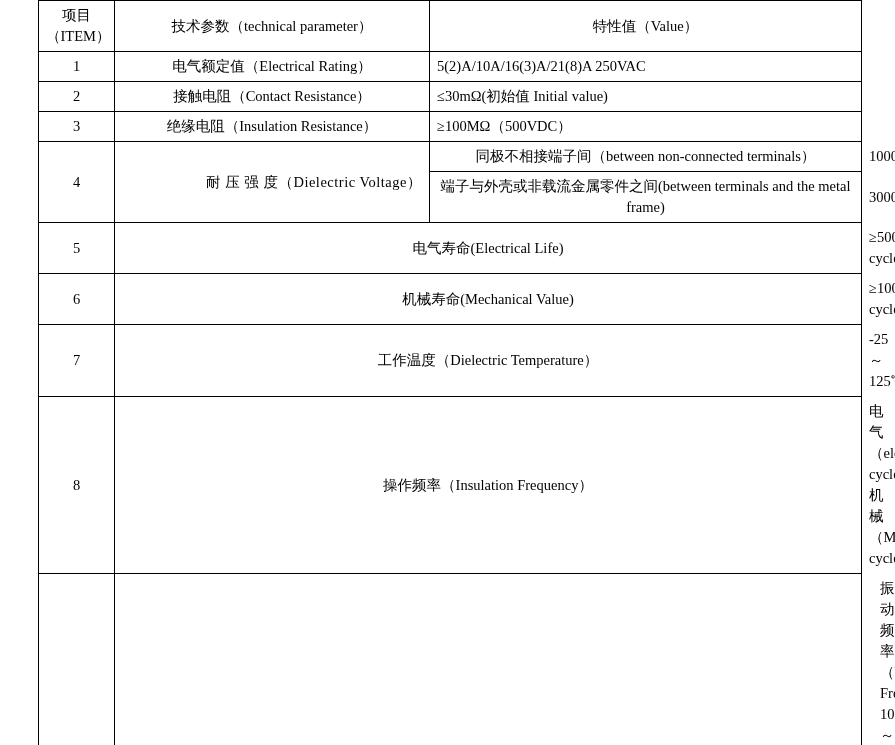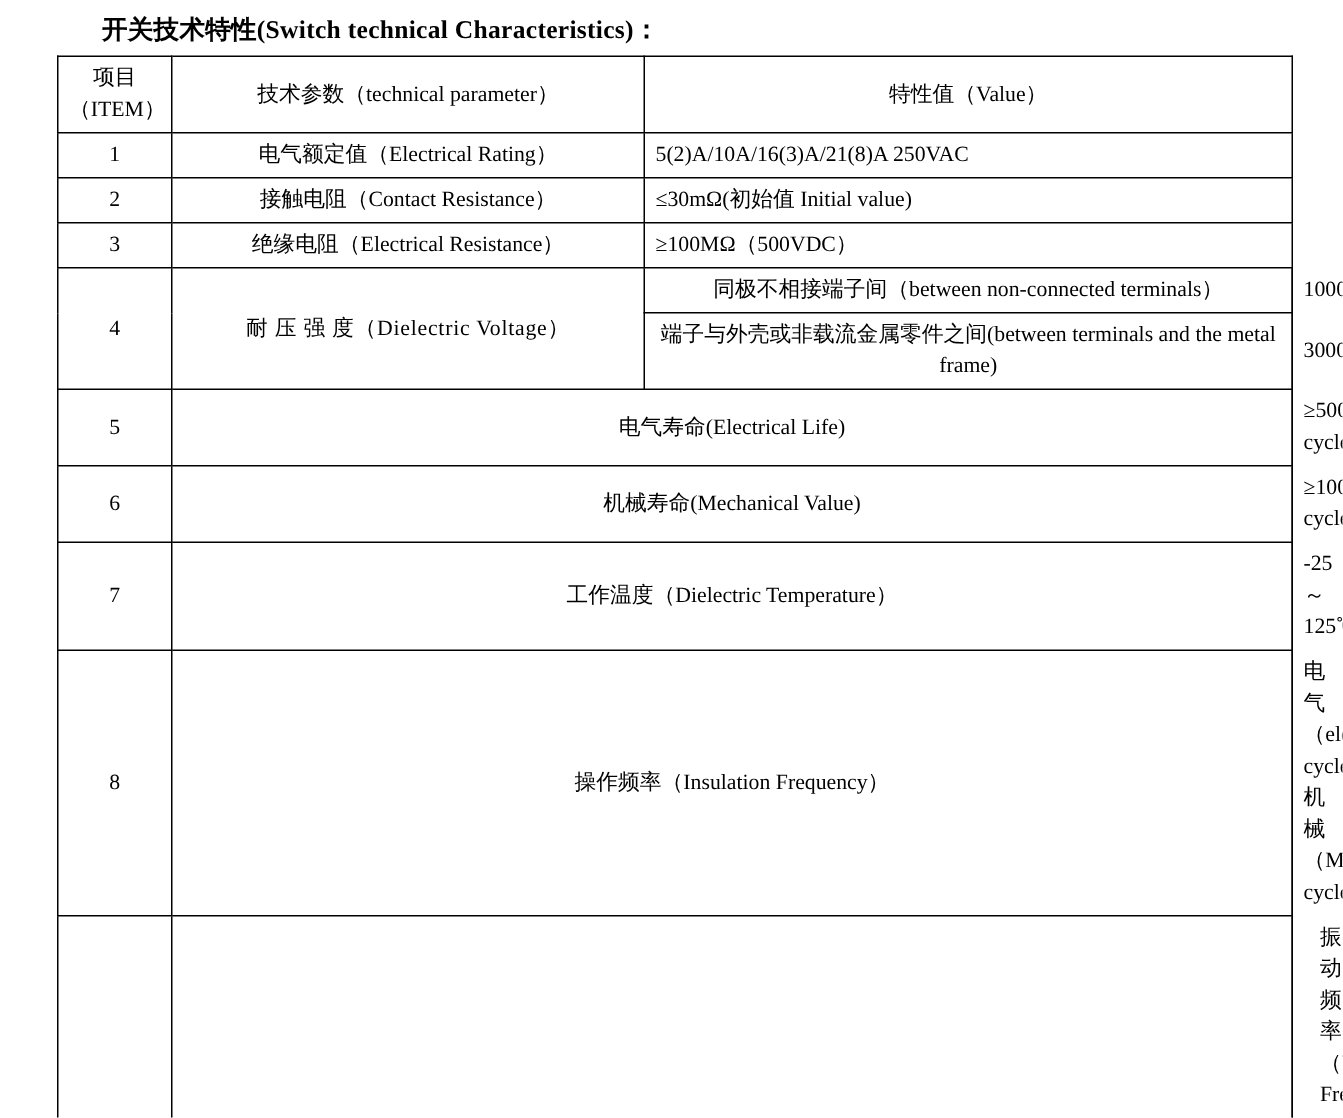--- a/index.html
+++ b/index.html
@@ -67,21 +67,21 @@
     text-align: left;
     padding-left: 10px;
   }
   td.sub-label {
     text-align: center;
     padding-left: 10px;
     font-size: 13.5px;
     line-height: 1.4;
   }
   td.param-tall {
-    text-align: center;
+    text-align: right;
     padding-left: 18px;
     font-size: 14.5px;
     line-height: 1.55;
   }
   .mono {
     font-family: "DejaVu Sans Mono", monospace;
     font-size: 12.8px;
     margin-left: 28px;
   }
   .multi {
@@ -89,21 +89,20 @@
   }
   .dielectric-label {
     letter-spacing: 0.5px;
   }
 </style>
 </head>
 <body>
 
 <div class="page">
 
-  <div class="doc-title">开关技术特性(Switch technical Characteristics)：</div>
 
   <table class="spec">
     <colgroup>
       <col class="col-item">
       <col class="col-param">
       <col class="col-value">
     </colgroup>
     <thead>
       <tr>
         <th class="hdr" colspan="1">
@@ -123,21 +122,21 @@
       </tr>
 
       <tr>
         <td class="num">2</td>
         <td class="param">接触电阻（Contact  Resistance）</td>
         <td class="value">≤30mΩ(初始值 Initial value)</td>
       </tr>
 
       <tr>
         <td class="num">3</td>
-        <td class="param">绝缘电阻（Electrical Resistance）</td>
+        <td class="param">绝缘电阻（Insulation Resistance）</td>
         <td class="value">≥100MΩ（500VDC）</td>
       </tr>
 
       <tr>
         <td class="num" rowspan="2">4</td>
         <td class="param-tall dielectric-label" rowspan="2" style="width:140px;">耐 压 强 度（Dielectric Voltage）</td>
         <td class="sub-label mono" style="width:0;">同极不相接端子间（between non-connected terminals）</td>
         <td class="value mono">1000V/0.5mA/60S</td>
       </tr>
       <tr>

